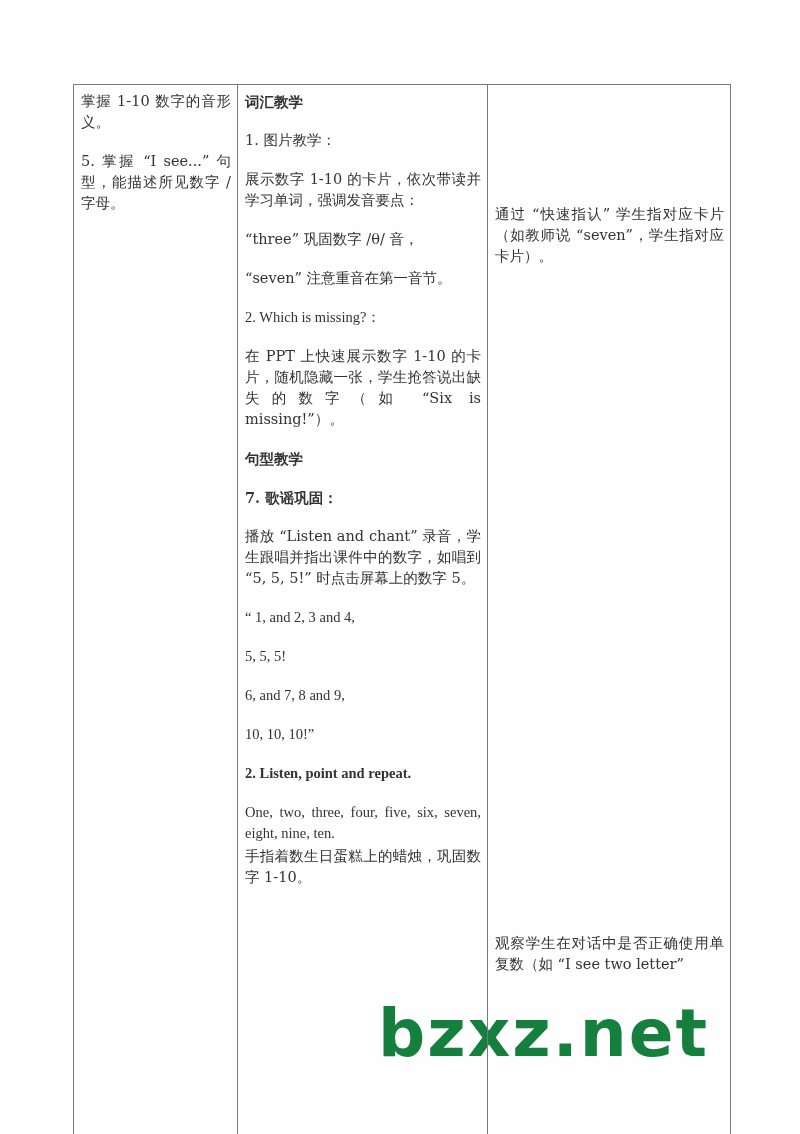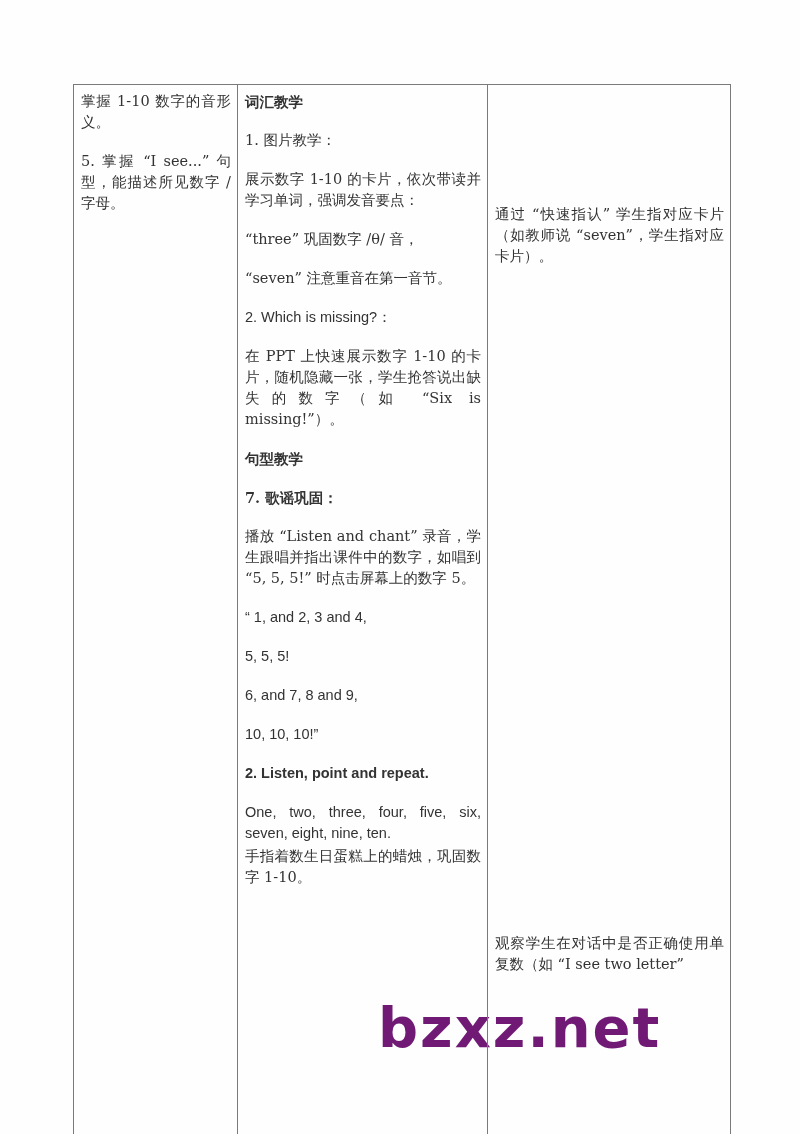--- a/index.html
+++ b/index.html
@@ -15,26 +15,26 @@
   table.lesson td {
     border: 1.5px solid #7a7a7a; vertical-align: top; padding: 6px 6px 0 7px;
     font-size: 14.5px; line-height: 21px;
   }
   .col1 { width: 150px; }
   .col2 { width: 236px; }
   .col3 { width: 229px; }
   p { margin: 0 0 18px 0; text-align: justify; }
   p.tight { margin-bottom: 2px; }
   .bold { font-weight: bold; }
-  .eng { font-family: Liberation Sans, sans-serif; }
+  .eng { font-family: Liberation Serif, serif; }
   .spacer-1 { height: 113px; }
   .spacer-2 { height: 648px; }
   .watermark {
     position: absolute; left: 378px; top: 995px; font-family: "DejaVu Sans", "Liberation Sans", sans-serif;
-    font-weight: bold; font-size: 56px; color: #701a75; letter-spacing: 2px; z-index: 0; pointer-events: none; text-align: right;
+    font-weight: bold; font-size: 66px; color: #15803d; letter-spacing: 2px; z-index: 0; pointer-events: none; text-align: right;
   }
   table.lesson { z-index: 1; }
 </style>
 </head>
 <body>
 
 <div class="page">
   <div class="watermark">bzxz.net</div>
 
   <table class="lesson">

